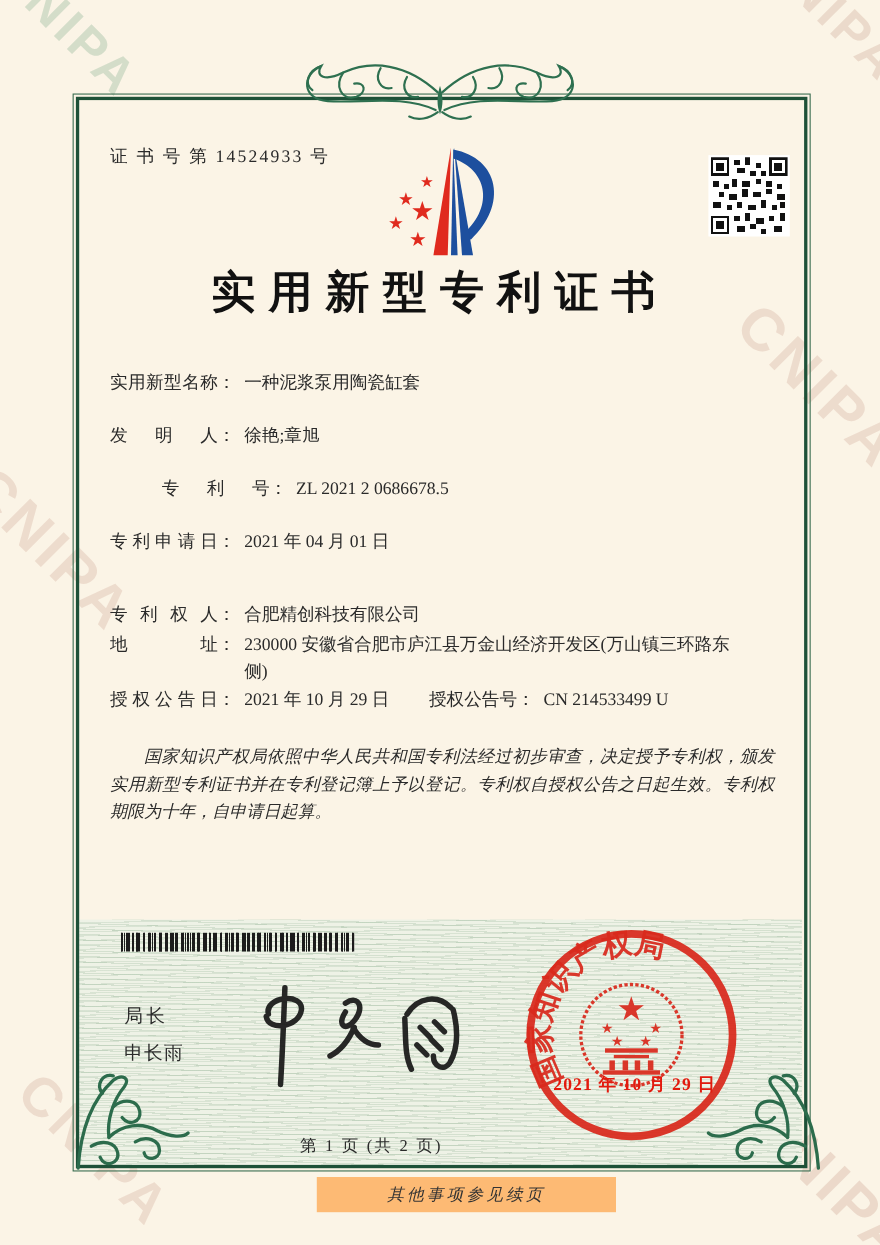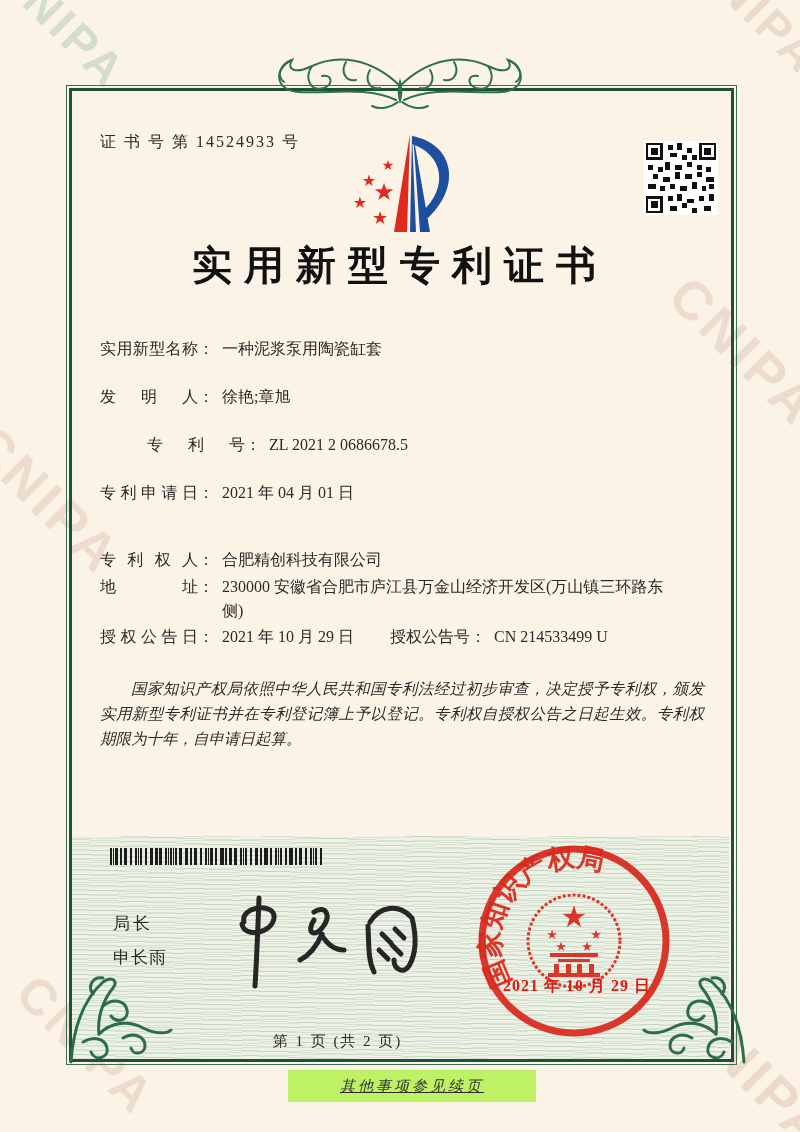--- a/index.html
+++ b/index.html
@@ -73,22 +73,22 @@
     letter-spacing:1px;font-family:"Liberation Sans","DejaVu Sans",sans-serif;}
   .sig-script{position:absolute;left:222px;top:892px;z-index:4;}
 
   .seal{position:absolute;left:476px;top:843px;z-index:5;}
   .seal-date{position:absolute;left:492px;top:976px;width:170px;z-index:6;
     color:#e21a0e;font-size:16px;font-weight:bold;letter-spacing:1px;text-align:center;}
 
   .pageno{position:absolute;left:0;top:1032px;width:675px;text-align:center;z-index:4;
     font-size:15px;letter-spacing:2px;}
 
-  .cont-box{position:absolute;left:288px;top:1070px;width:248px;height:32px;z-index:4;
-    background:#bef264;display:flex;align-items:center;justify-content:center;text-decoration:underline;}
+  .cont-box{position:absolute;left:288px;top:1070px;width:272px;height:32px;z-index:4;
+    background:#fdba74;display:flex;align-items:center;justify-content:center;}
   .cont-note{font-size:15px;letter-spacing:3px;font-style:italic;color:#333;}
 </style>
 </head>
 <body>
 
 <div class="wm wm1">CNIPA</div>
 <div class="wm wm2">CNIPA</div>
 <div class="wm wm3">CNIPA</div>
 <div class="wm wm4">CNIPA</div>
 <div class="wm wm5">CNIPA</div>

